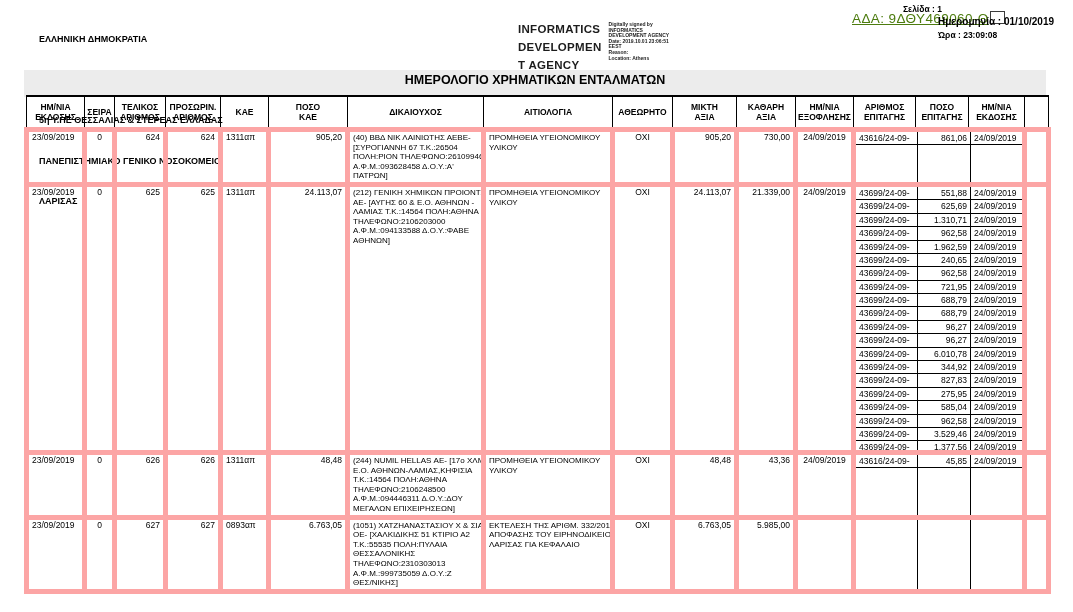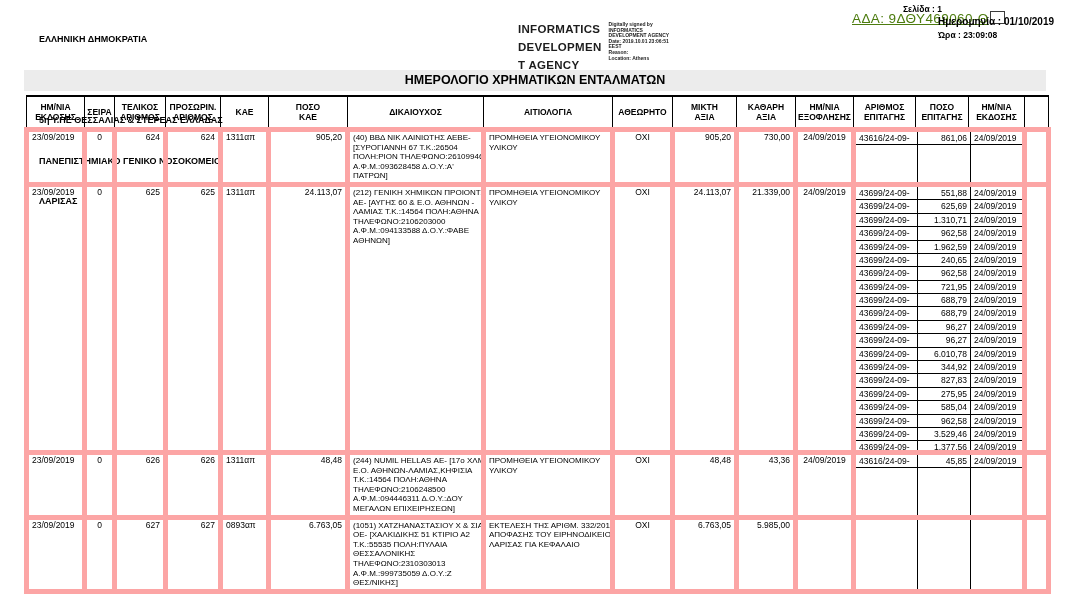--- a/index.html
+++ b/index.html
@@ -7,21 +7,21 @@
         font-family:"Liberation Sans",sans-serif;color:#000;}
   .letterhead{position:absolute;left:25px;top:6px;font-size:9px;font-weight:bold;line-height:13.5px;white-space:pre;margin-left:14px;}
   .stamp{position:absolute;left:518px;top:20px;display:flex;gap:7px;}
   .stamp-big{font-size:11.5px;font-weight:bold;color:#1c1c1c;line-height:18px;white-space:pre-line;letter-spacing:.3px;}
   .stamp-small{font-size:5px;line-height:5.6px;font-weight:bold;color:#1c1c1c;white-space:pre-line;padding-top:2px;}
   .meta-page{position:absolute;top:4px;left:903px;font-size:8.5px;font-weight:bold;}
   .ada{position:absolute;top:11px;left:852px;font-size:13.5px;color:#4d7c0f;letter-spacing:.4px;text-decoration:underline;}
   .ada-box{display:inline-block;width:13px;height:11px;border:1px solid #3c3c3c;vertical-align:-1px;margin-left:1px;}
   .meta-date{position:absolute;top:16px;left:938px;font-size:10px;font-weight:bold;}
   .meta-time{position:absolute;top:30px;left:938px;font-size:8.5px;font-weight:bold;text-align:right;}
-  .title-band{position:absolute;left:24px;top:70px;width:1022px;height:21px;background:#ececec;
+  .title-band{position:absolute;left:24px;top:70px;width:1022px;height:27px;background:#ececec;
               text-align:center;font-weight:bold;font-size:12.5px;line-height:21px;}
   table.journal{position:absolute;left:24px;top:95px;width:1022px;border-collapse:collapse;table-layout:fixed;
                 font-size:8.5px;border:1px solid #000;border-top:2px solid #000;}
   .journal th{border:1px solid #000;font-size:8.5px;font-weight:bold;text-align:center;vertical-align:middle;
               white-space:pre-line;line-height:10px;padding:2px 1px;height:26px;overflow:hidden;}
   .journal td{border:5px solid #fca5a5;vertical-align:top;padding:1px 3px;line-height:9.6px;overflow:hidden;}
   td.c-date{text-align:left;}
   td.c-center{text-align:center;}
   td.c-num{text-align:right;}
   td.c-kae{text-align:left;}

